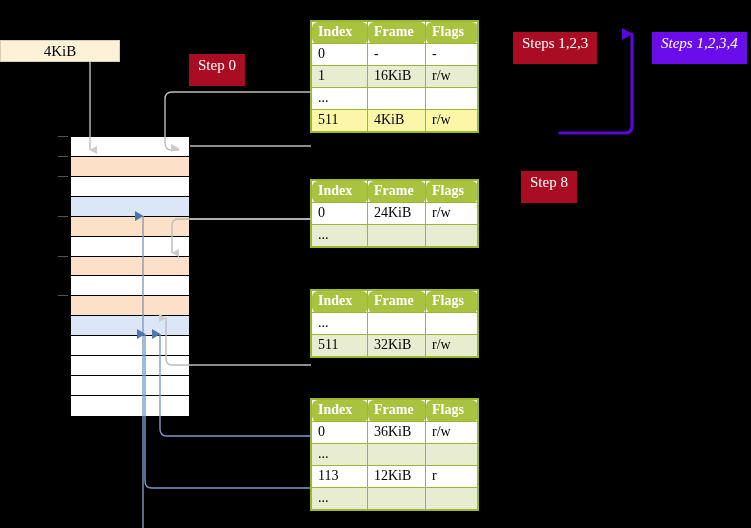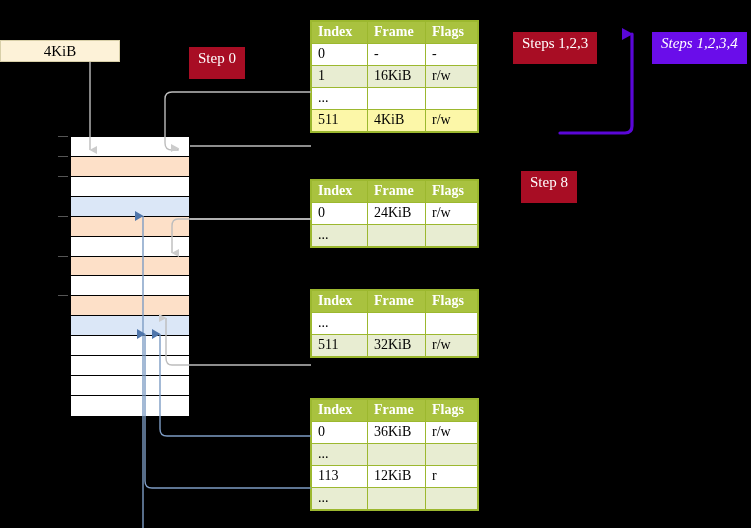--- a/index.html
+++ b/index.html
@@ -27,40 +27,40 @@
   .m-peach{background:#fde0c8;}
   .m-blue{background:#dbe7f7;}
 
   .tick{position:absolute;height:1px;background:#555;width:10px;}
 
   
   .ptable{position:absolute;border-collapse:collapse;background:#fff;
           font-size:14px;color:#000;box-shadow:0 0 0 1px #9cb82f;}
   .ptable td,.ptable th{border:1px solid #9cb82f;padding:2px 6px 3px 6px;
           text-align:left;font-weight:normal;height:20px;box-sizing:border-box;}
-  .ptable th{background:#a9c23f;color:#ffffff;font-weight:bold;font-size:14px;}
+  .ptable th{background:#a9c23f;color:#ffffff;font-weight:bold;font-size:14px;border-radius:6px;}
   .r-white td{background:#ffffff;}
   .r-tint td{background:#e8edd2;}
   .hl td{background:#fcf7a8;}
   .c-idx{width:56px;}
   .c-frm{width:58px;}
   .c-flg{width:52px;}
 
   
   .overlay{position:absolute;left:0;top:0;width:751px;height:528px;
            pointer-events:none;}
 </style>
 </head>
 <body>
 
 <div class="canvas">
 
   <div class="kib-box" style="left:0px;top:40px;width:120px;height:22px;line-height:20px;">4KiB</div>
 
-  <div class="badge badge-red" style="left:189px;top:34px;">Step 0</div>
+  <div class="badge badge-red" style="left:189px;top:41px;">Step 0</div>
 
   <div class="badge badge-red" style="left:513px;top:19px;">Steps 1,2,3</div>
 
   <div class="badge badge-purple" style="left:652px;top:19px;font-style:italic;">Steps 1,2,3,4</div>
 
   <div class="badge badge-red" style="left:521px;top:158px;">Step 8</div>
 
   <div class="memgrid" id="memgrid" style="left:70px;top:136px;width:120px;height:279px;">
       <div class="memrow m-white" style="height: 19.9286px;"></div>
       <div class="memrow m-peach" style="height: 19.9286px;"></div>

